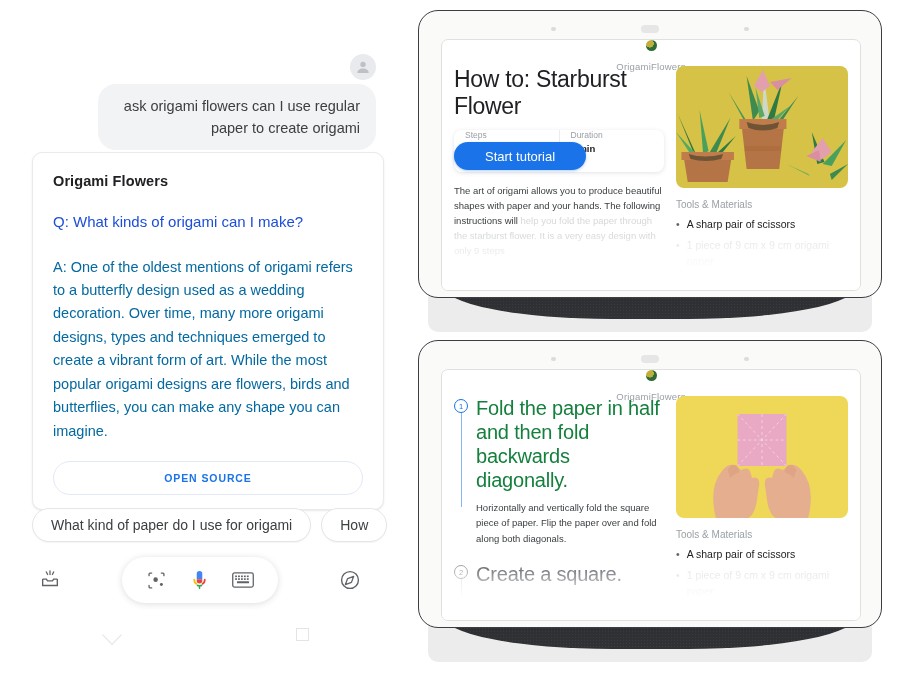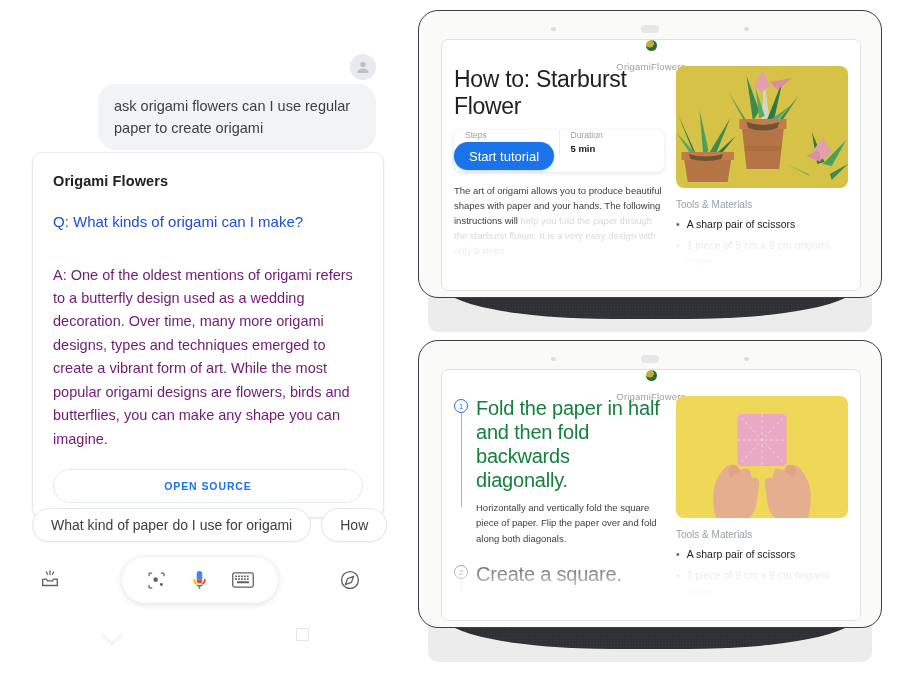--- a/index.html
+++ b/index.html
@@ -26,32 +26,32 @@
   .avatar {
     position: absolute; right: 24px; top: 54px;
     width: 26px; height: 26px; border-radius: 50%;
     background: #e8eaed; display: flex; align-items: center; justify-content: center;
   }
 
   .user-bubble {
     position: absolute; right: 24px; top: 84px; width: 278px;
     background: #f1f3f4; border-radius: 18px;
     padding: 11px 16px;
-    font-size: 14.5px; line-height: 1.52; color: #3c4043; text-align: left;
+    font-size: 14.5px; line-height: 1.52; color: #3c4043; text-align: right;
   }
 
   .answer-card {
     position: absolute; left: 32px; top: 152px; width: 352px;
     background: #fff; border: 1px solid #e8eaed; border-radius: 10px;
     box-shadow: 0 1px 2px rgba(60,64,67,.12);
     padding: 20px 20px 14px 20px;
   }
   .card-title { font-size: 14.5px; font-weight: bold; color: #202124; letter-spacing: .1px; }
   .card-q { margin-top: 22px; font-size: 15px; color: #1d4ed8; line-height: 1.5; }
-  .card-a { margin-top: 30px; font-size: 14.5px; color: #701a75; line-height: 1.62; }
+  .card-a { margin-top: 22px; font-size: 14.5px; color: #0369a1; line-height: 1.62; }
   .open-source-btn {
     margin-top: 18px; width: 100%; height: 34px;
     border: 1px solid #e3e9f7; border-radius: 17px; background: #fff;
     color: #1a73e8; font-size: 10.5px; font-weight: bold; letter-spacing: .9px;
     display: flex; align-items: center; justify-content: center;
     font-family: "Liberation Sans", sans-serif; cursor: pointer;
   }
 
   .chips { position: absolute; left: 0; top: 508px; width: 400px; height: 36px; display: flex; gap: 10px; padding-left: 32px; overflow: hidden; }
   .chip {
@@ -126,21 +126,21 @@
   .meta-cell + .meta-cell { border-left: 1px solid #ececec; }
   .meta-k { font-size: 8.5px; color: #9aa0a6; line-height: 1.4; }
   .meta-v { font-size: 9.5px; color: #202124; font-weight: bold; line-height: 1.5; }
 
   .tut-desc { margin-top: 11px; font-size: 9.5px; line-height: 1.58; color: #3c4043; }
   .tut-desc .faded { color: #d6d8da; }
 
   .start-btn {
     position: absolute; left: 12px; top: 76px;
     background: #1a73e8; color: #fff; border: none; border-radius: 16px;
-    height: 28px; padding: 0 15px; font-size: 13px;
+    height: 28px; padding: 0 31px; font-size: 13px;
     font-family: "Liberation Sans", sans-serif; cursor: pointer;
     box-shadow: 0 1px 3px rgba(26,115,232,.35);
   }
 
   .hero { width: 100%; height: 122px; border-radius: 8px; overflow: hidden; position: relative; }
   .tm-head { margin-top: 11px; font-size: 10px; color: #9aa0a6; }
   .tm-list { margin-top: 7px; list-style: none; }
   .tm-list li { font-size: 10.5px; color: #202124; line-height: 1.5; display: flex; gap: 7px; margin-bottom: 5px; }
   .tm-list li .bu { color: #5f6368; }
   .tm-list li.faded, .tm-list li.faded .bu { color: #e1e3e5; }

